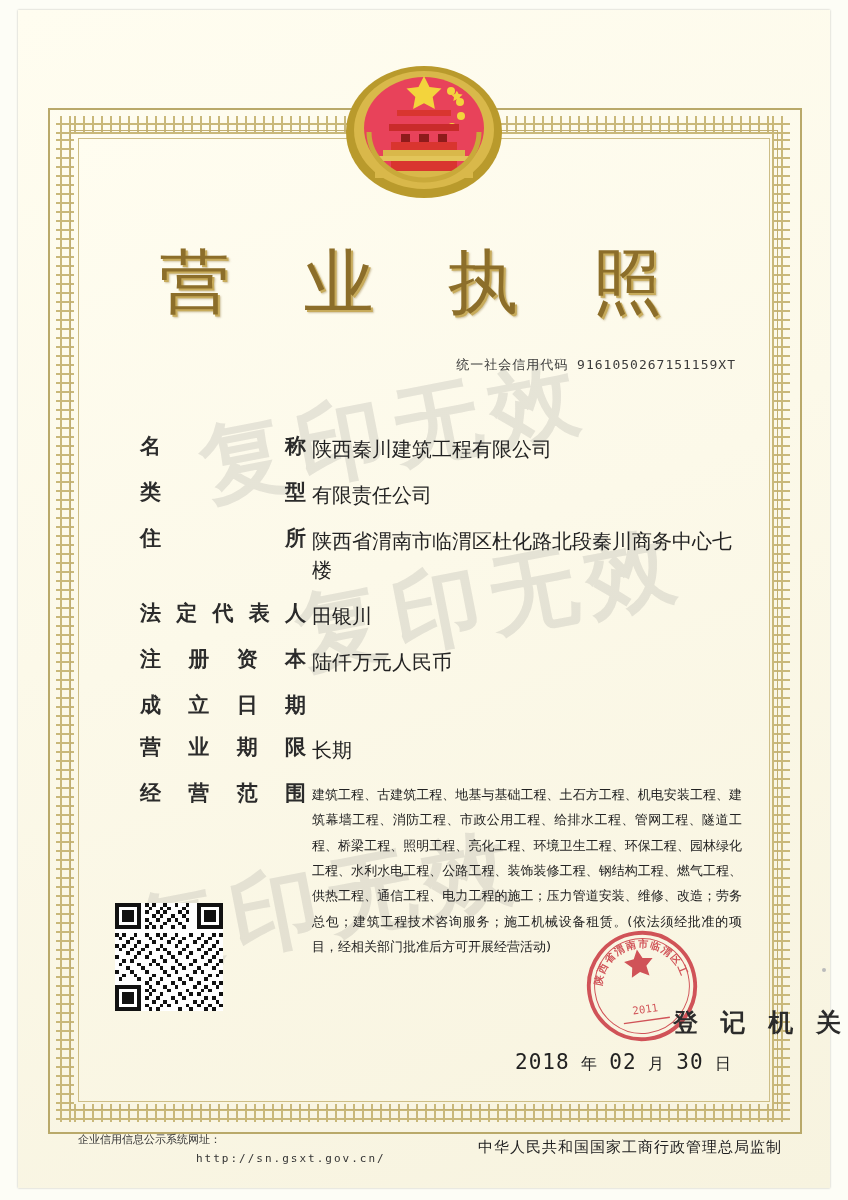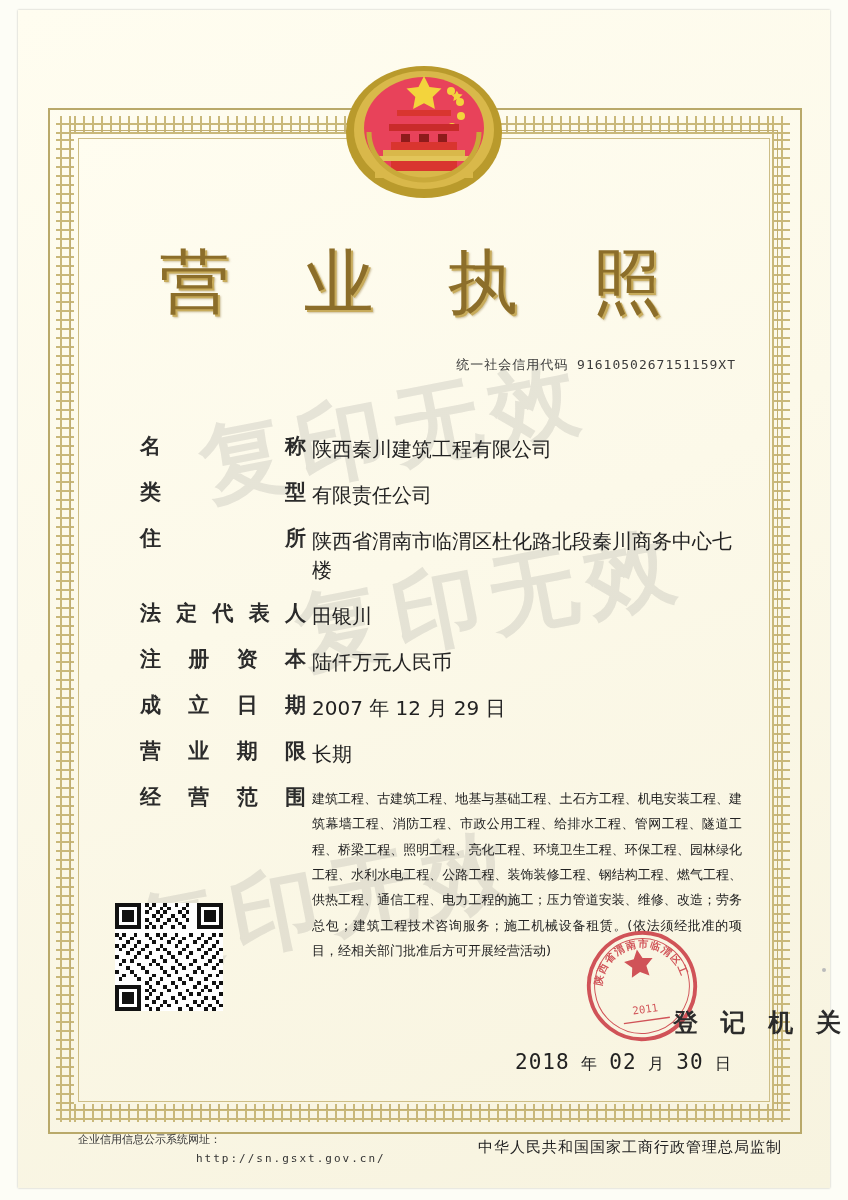--- a/index.html
+++ b/index.html
@@ -243,21 +243,20 @@
       <div class="value">陆仟万元人民币</div>
     </div>
 
     <div class="row">
       <div class="label">
           <span>成</span>
           <span>立</span>
           <span>日</span>
           <span>期</span>
         </div>
-      <div class="value">2007 年 12 月 29 日</div>
     </div>
 
     <div class="row">
       <div class="label">
           <span>营</span>
           <span>业</span>
           <span>期</span>
           <span>限</span>
         </div>
       <div class="value">长期</div>

